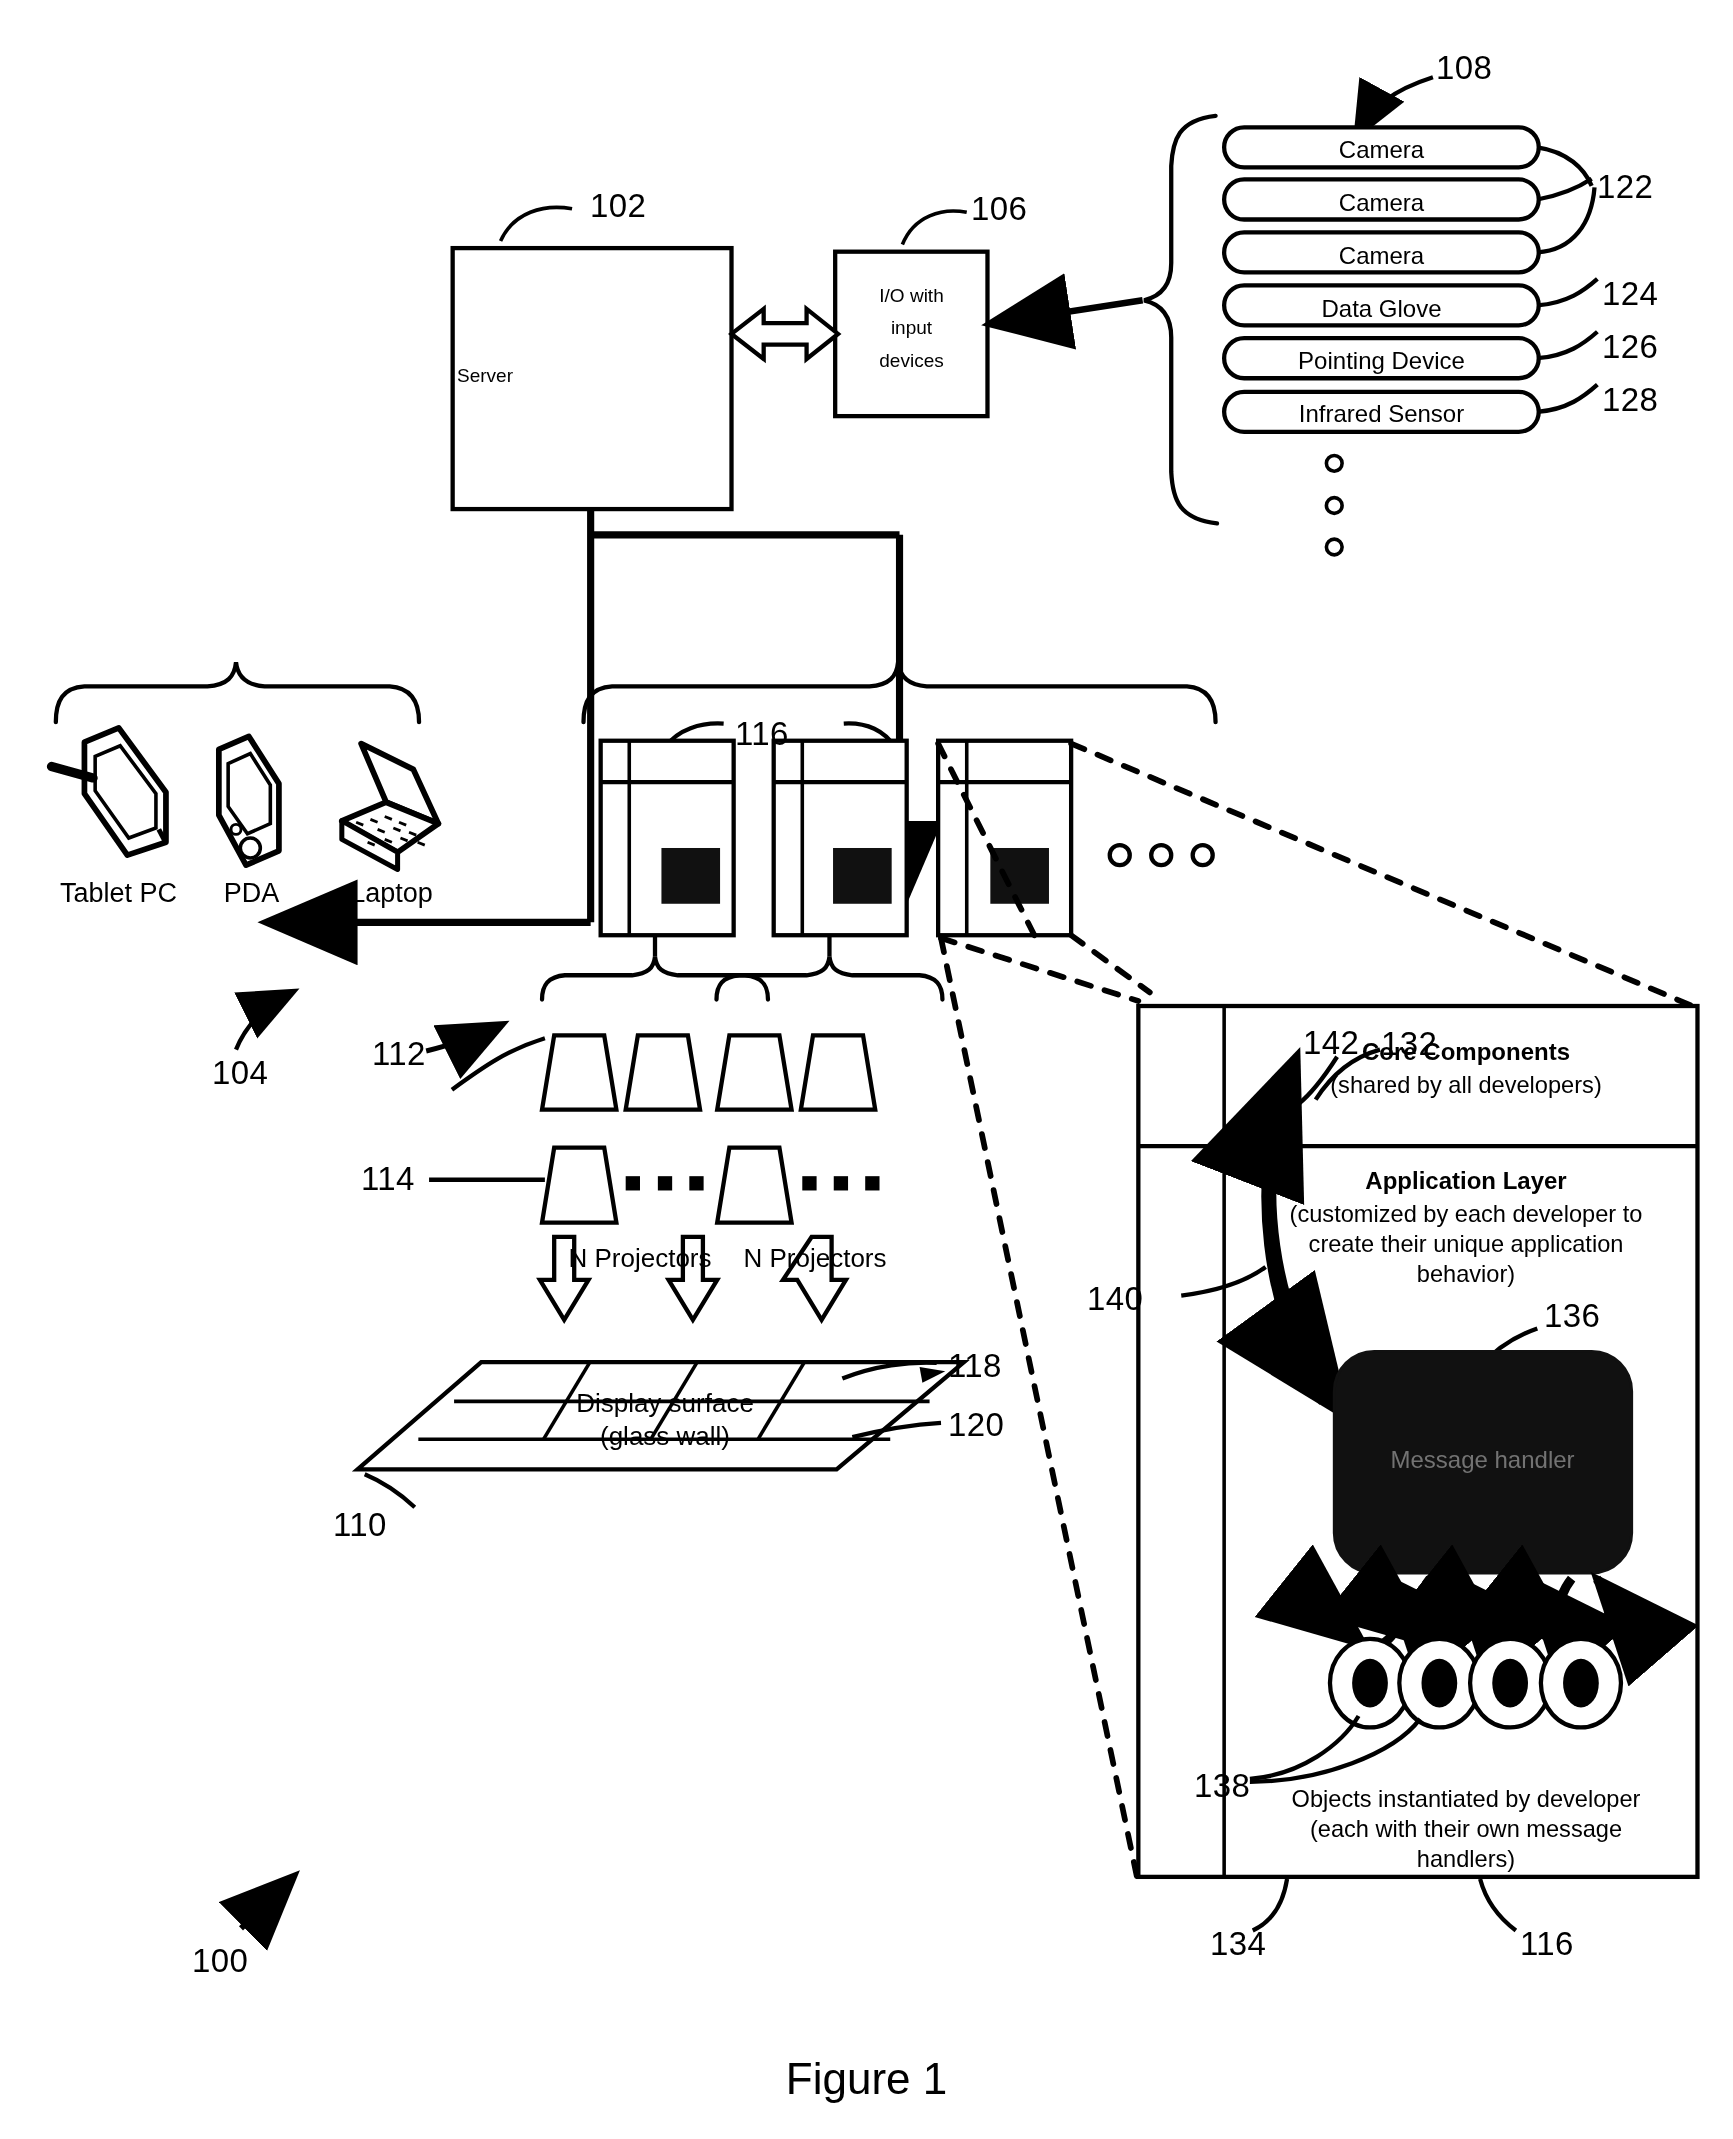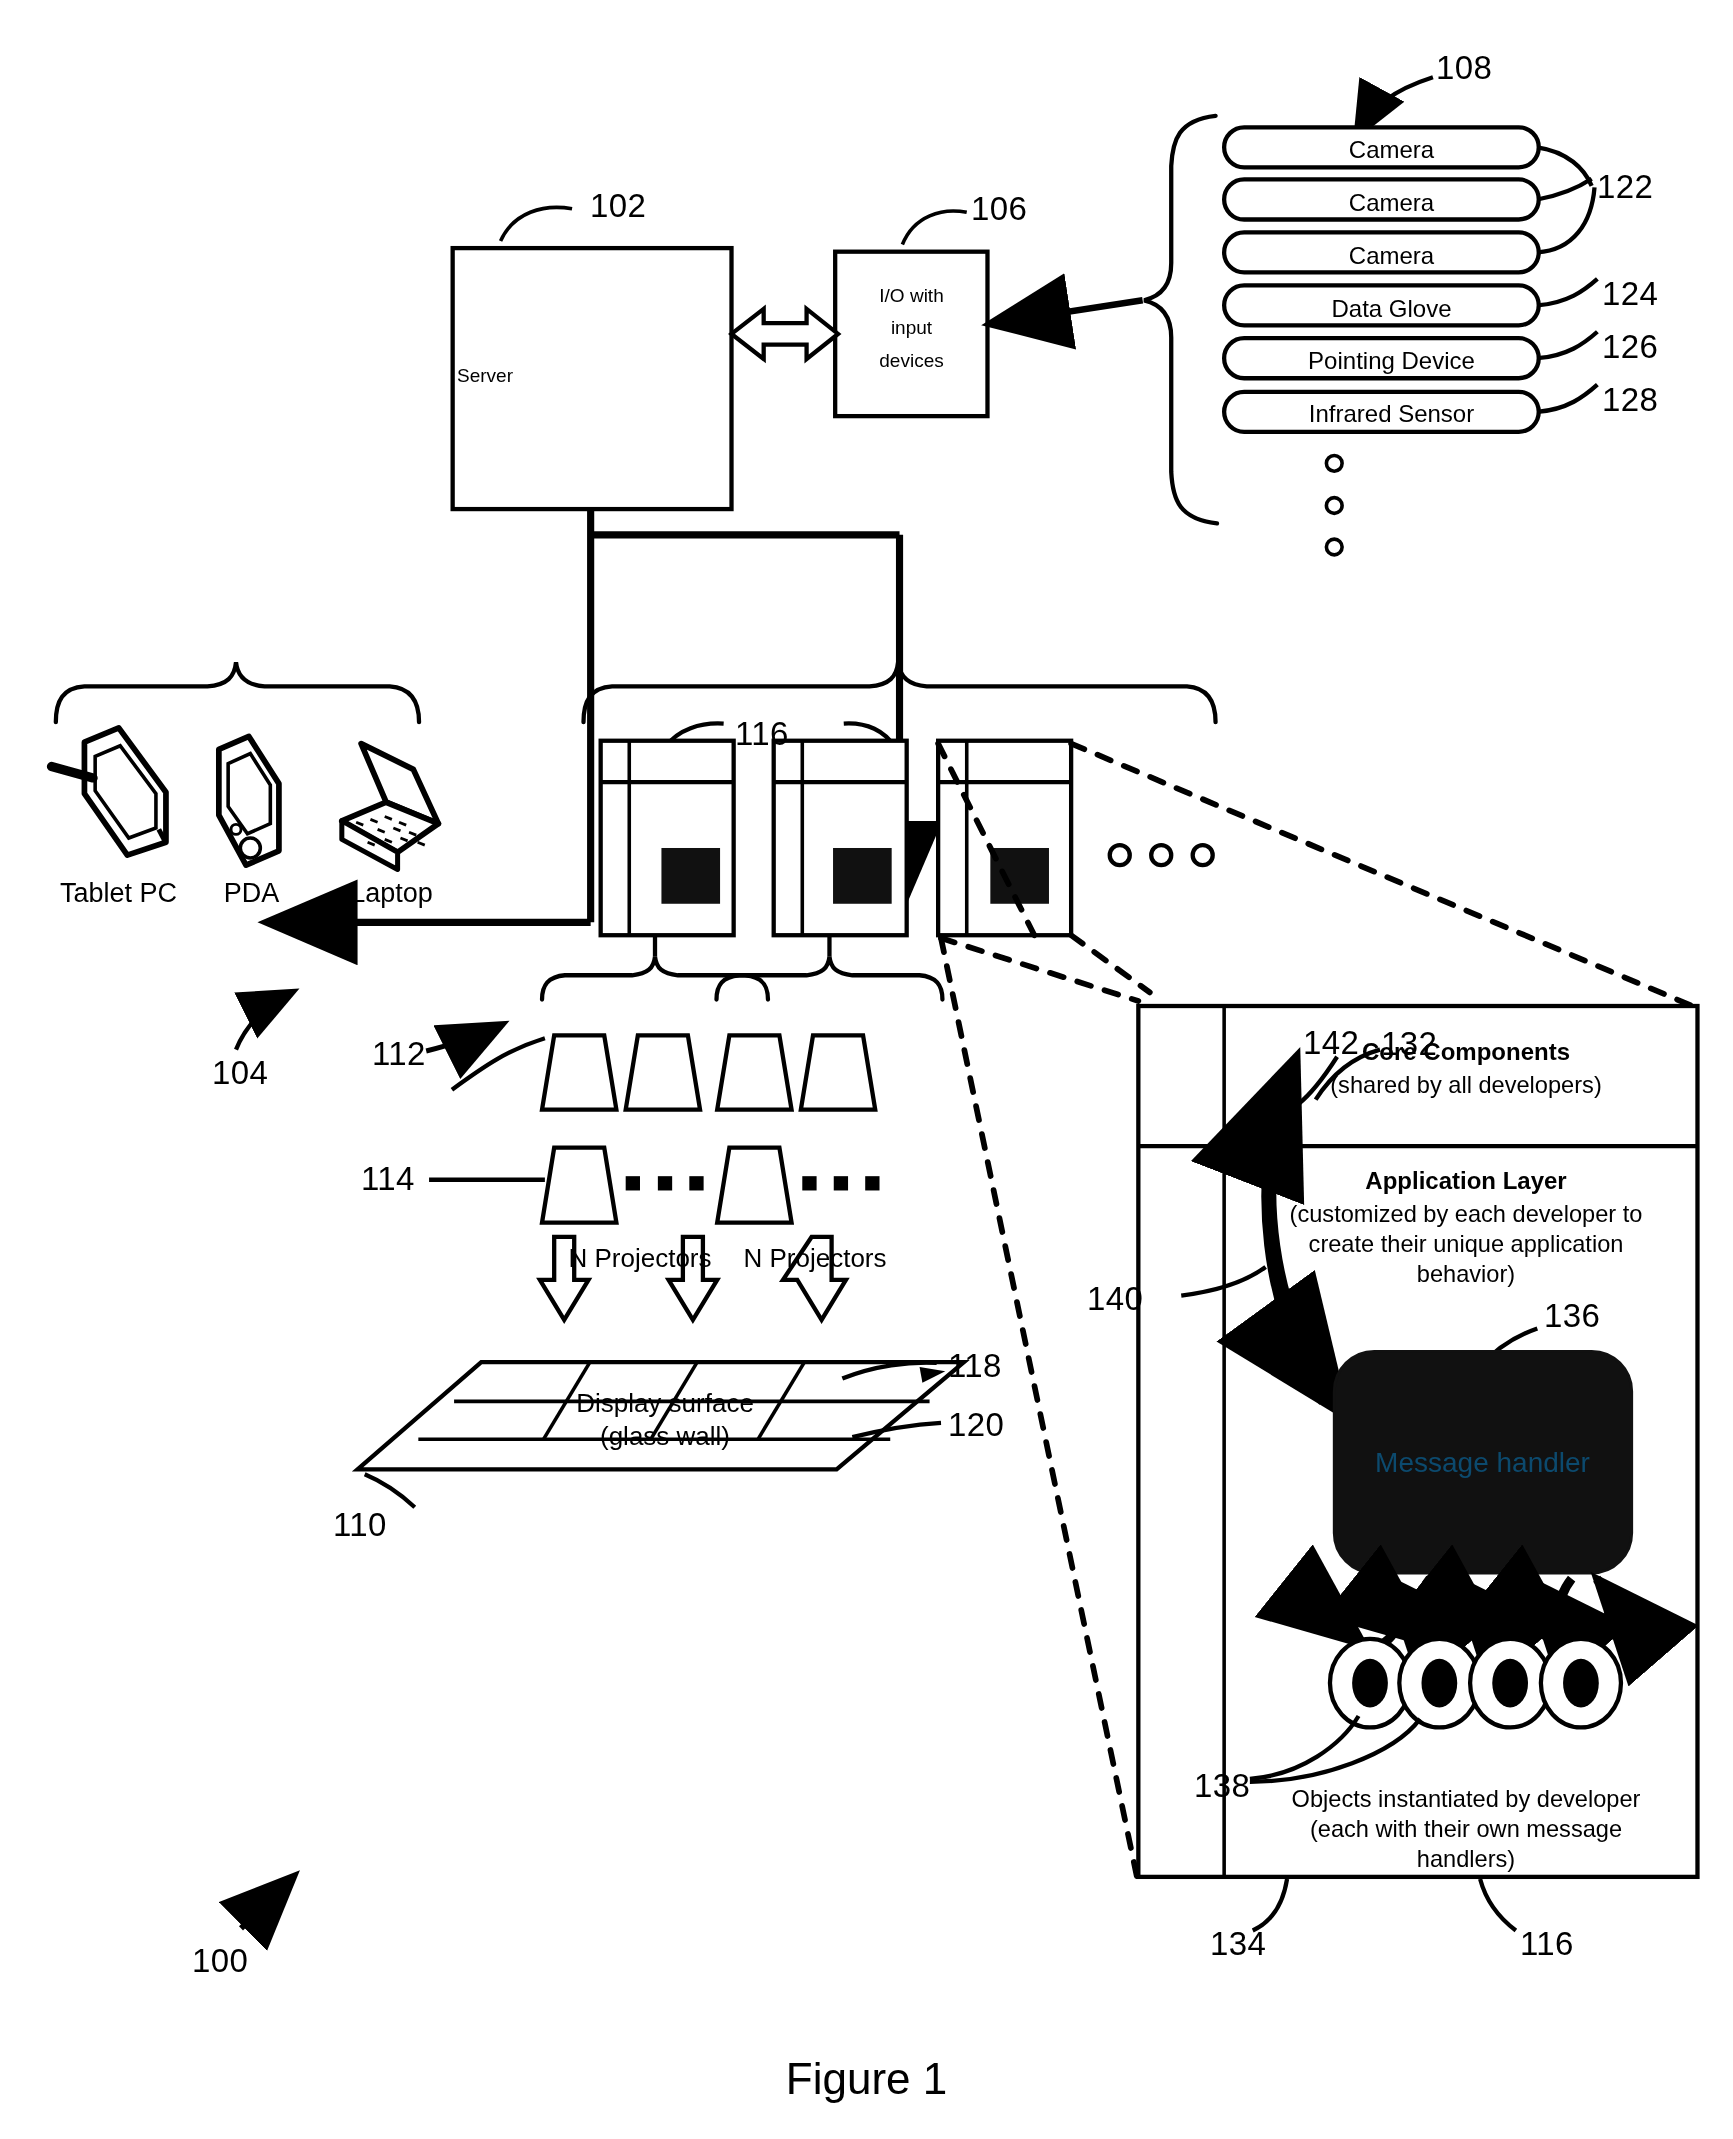--- a/index.html
+++ b/index.html
@@ -34,21 +34,20 @@
     font-weight: 400;
     letter-spacing: 0.4px;
   }
   .boxlabel {
     font-size: 19px;
     text-align: center;
   }
   .pilllabel {
     font-size: 24px;
     text-align: center;
-    padding-left: 10px;
   }
   .devlabel {
     font-size: 27px;
     text-align: center;
   }
   .projlabel {
     font-size: 26px;
     text-align: center;
   }
   .surflabel {
@@ -58,22 +57,22 @@
   .panelhead {
     font-size: 24px;
     font-weight: bold;
     text-align: center;
   }
   .panelsub {
     font-size: 23.6px;
     text-align: center;
   }
   .msgtext {
-    font-size: 28px;
-    color: #0c4a6e;
+    font-size: 24px;
+    color: #737373;
     text-align: center;
   }
   .figcaption {
     font-size: 44px;
     text-align: center;
   }
   .centerer { transform: translateX(-50%); }
 </style>
 </head>
 <body>

